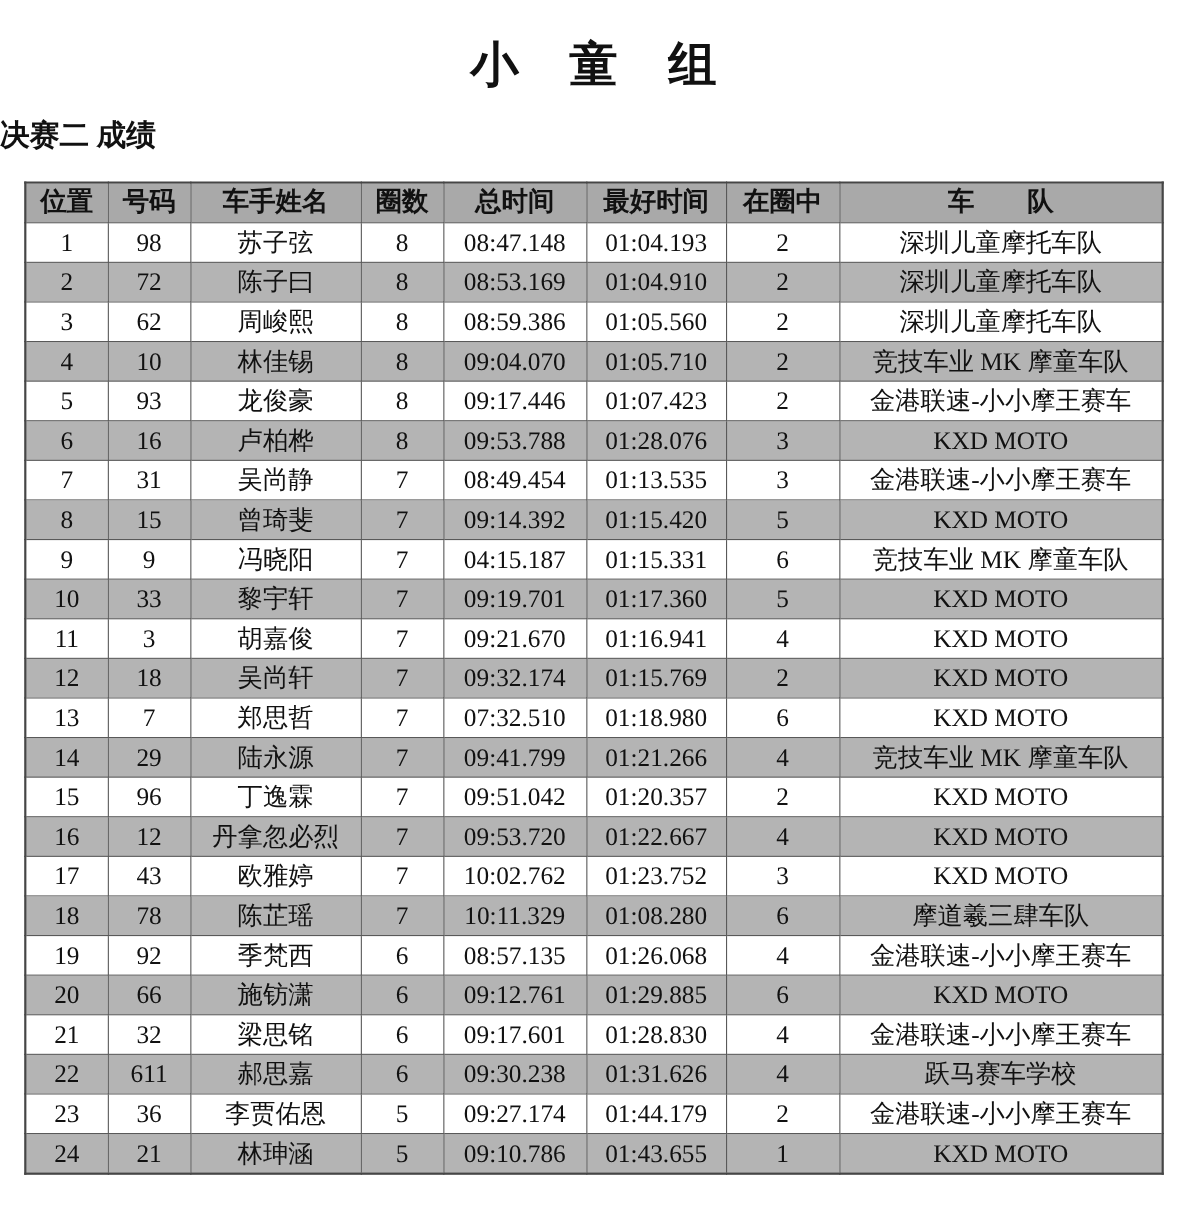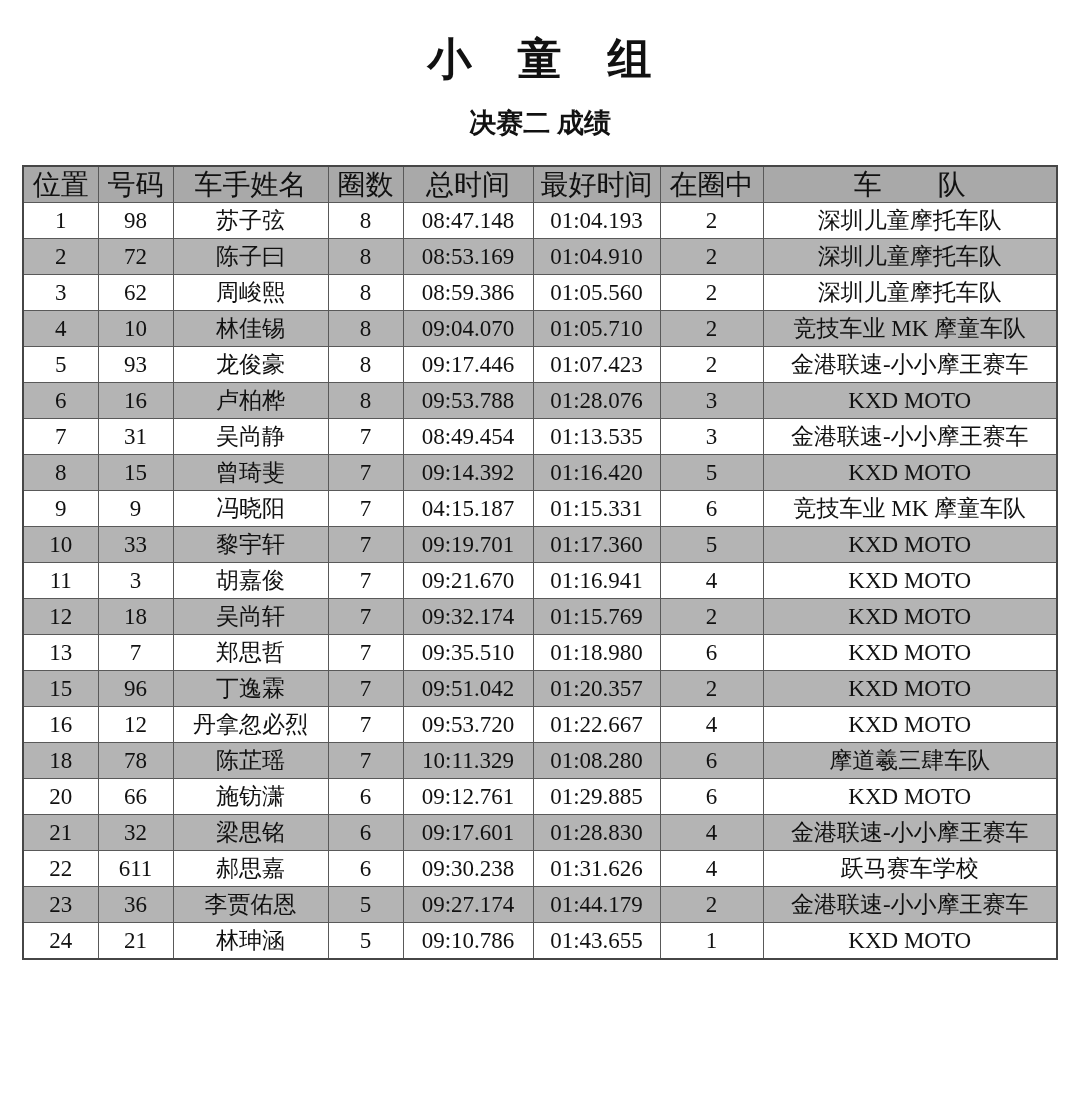--- a/index.html
+++ b/index.html
@@ -25,21 +25,21 @@
   .page-title {
     margin: 0;
     text-align: center;
     font-size: 44px;
     line-height: 60px;
     font-weight: bold;
     letter-spacing: 1px;
   }
   .page-subtitle {
     margin: 16px 0 0 0;
-    text-align: center;
+    text-align: left;
     font-size: 27px;
     line-height: 34px;
     font-weight: bold;
   }
   table.results {
     border-collapse: collapse;
     table-layout: fixed;
     width: 1034px;
     margin: 25px auto 0 auto;
     border: 2px solid #464646;
@@ -50,22 +50,22 @@
     padding: 0 2px;
     text-align: center;
     vertical-align: middle;
     font-size: 23px;
     line-height: 35px;
     white-space: nowrap;
     overflow: hidden;
   }
   table.results th {
     background: var(--header-bg);
-    font-weight: normal;
-    font-size: 28px;
+    font-weight: bold;
+    font-size: 24px;
     margin-top: 37px;
   }
   table.results tbody tr:nth-child(even) td {
     background: var(--stripe-bg);
   }
   td.dash-cell {
     color: var(--dash);
     letter-spacing: -2px;
   }
 </style>
@@ -169,21 +169,21 @@
           <td>01:13.535</td>
           <td>3</td>
           <td>金港联速-小小摩王赛车</td>
         </tr>
         <tr>
           <td>8</td>
           <td>15</td>
           <td>曾琦斐</td>
           <td>7</td>
           <td>09:14.392</td>
-          <td>01:16.420</td>
+          <td>01:15.420</td>
           <td>5</td>
           <td>KXD MOTO</td>
         </tr>
         <tr>
           <td>9</td>
           <td>9</td>
           <td>冯晓阳</td>
           <td>7</td>
           <td>04:15.187</td>
           <td>01:15.331</td>
@@ -218,24 +218,34 @@
           <td>09:32.174</td>
           <td>01:15.769</td>
           <td>2</td>
           <td>KXD MOTO</td>
         </tr>
         <tr>
           <td>13</td>
           <td>7</td>
           <td>郑思哲</td>
           <td>7</td>
-          <td>09:35.510</td>
+          <td>07:32.510</td>
           <td>01:18.980</td>
           <td>6</td>
           <td>KXD MOTO</td>
+        </tr>
+        <tr>
+          <td>14</td>
+          <td>29</td>
+          <td>陆永源</td>
+          <td>7</td>
+          <td>09:41.799</td>
+          <td>01:21.266</td>
+          <td>4</td>
+          <td>竞技车业 MK 摩童车队</td>
         </tr>
         <tr>
           <td>15</td>
           <td>96</td>
           <td>丁逸霖</td>
           <td>7</td>
           <td>09:51.042</td>
           <td>01:20.357</td>
           <td>2</td>
           <td>KXD MOTO</td>
@@ -244,28 +254,48 @@
           <td>16</td>
           <td>12</td>
           <td>丹拿忽必烈</td>
           <td>7</td>
           <td>09:53.720</td>
           <td>01:22.667</td>
           <td>4</td>
           <td>KXD MOTO</td>
         </tr>
         <tr>
+          <td>17</td>
+          <td>43</td>
+          <td>欧雅婷</td>
+          <td>7</td>
+          <td>10:02.762</td>
+          <td>01:23.752</td>
+          <td>3</td>
+          <td>KXD MOTO</td>
+        </tr>
+        <tr>
           <td>18</td>
           <td>78</td>
           <td>陈芷瑶</td>
           <td>7</td>
           <td>10:11.329</td>
           <td>01:08.280</td>
           <td>6</td>
           <td>摩道羲三肆车队</td>
+        </tr>
+        <tr>
+          <td>19</td>
+          <td>92</td>
+          <td>季梵西</td>
+          <td>6</td>
+          <td>08:57.135</td>
+          <td>01:26.068</td>
+          <td>4</td>
+          <td>金港联速-小小摩王赛车</td>
         </tr>
         <tr>
           <td>20</td>
           <td>66</td>
           <td>施钫潇</td>
           <td>6</td>
           <td>09:12.761</td>
           <td>01:29.885</td>
           <td>6</td>
           <td>KXD MOTO</td>

